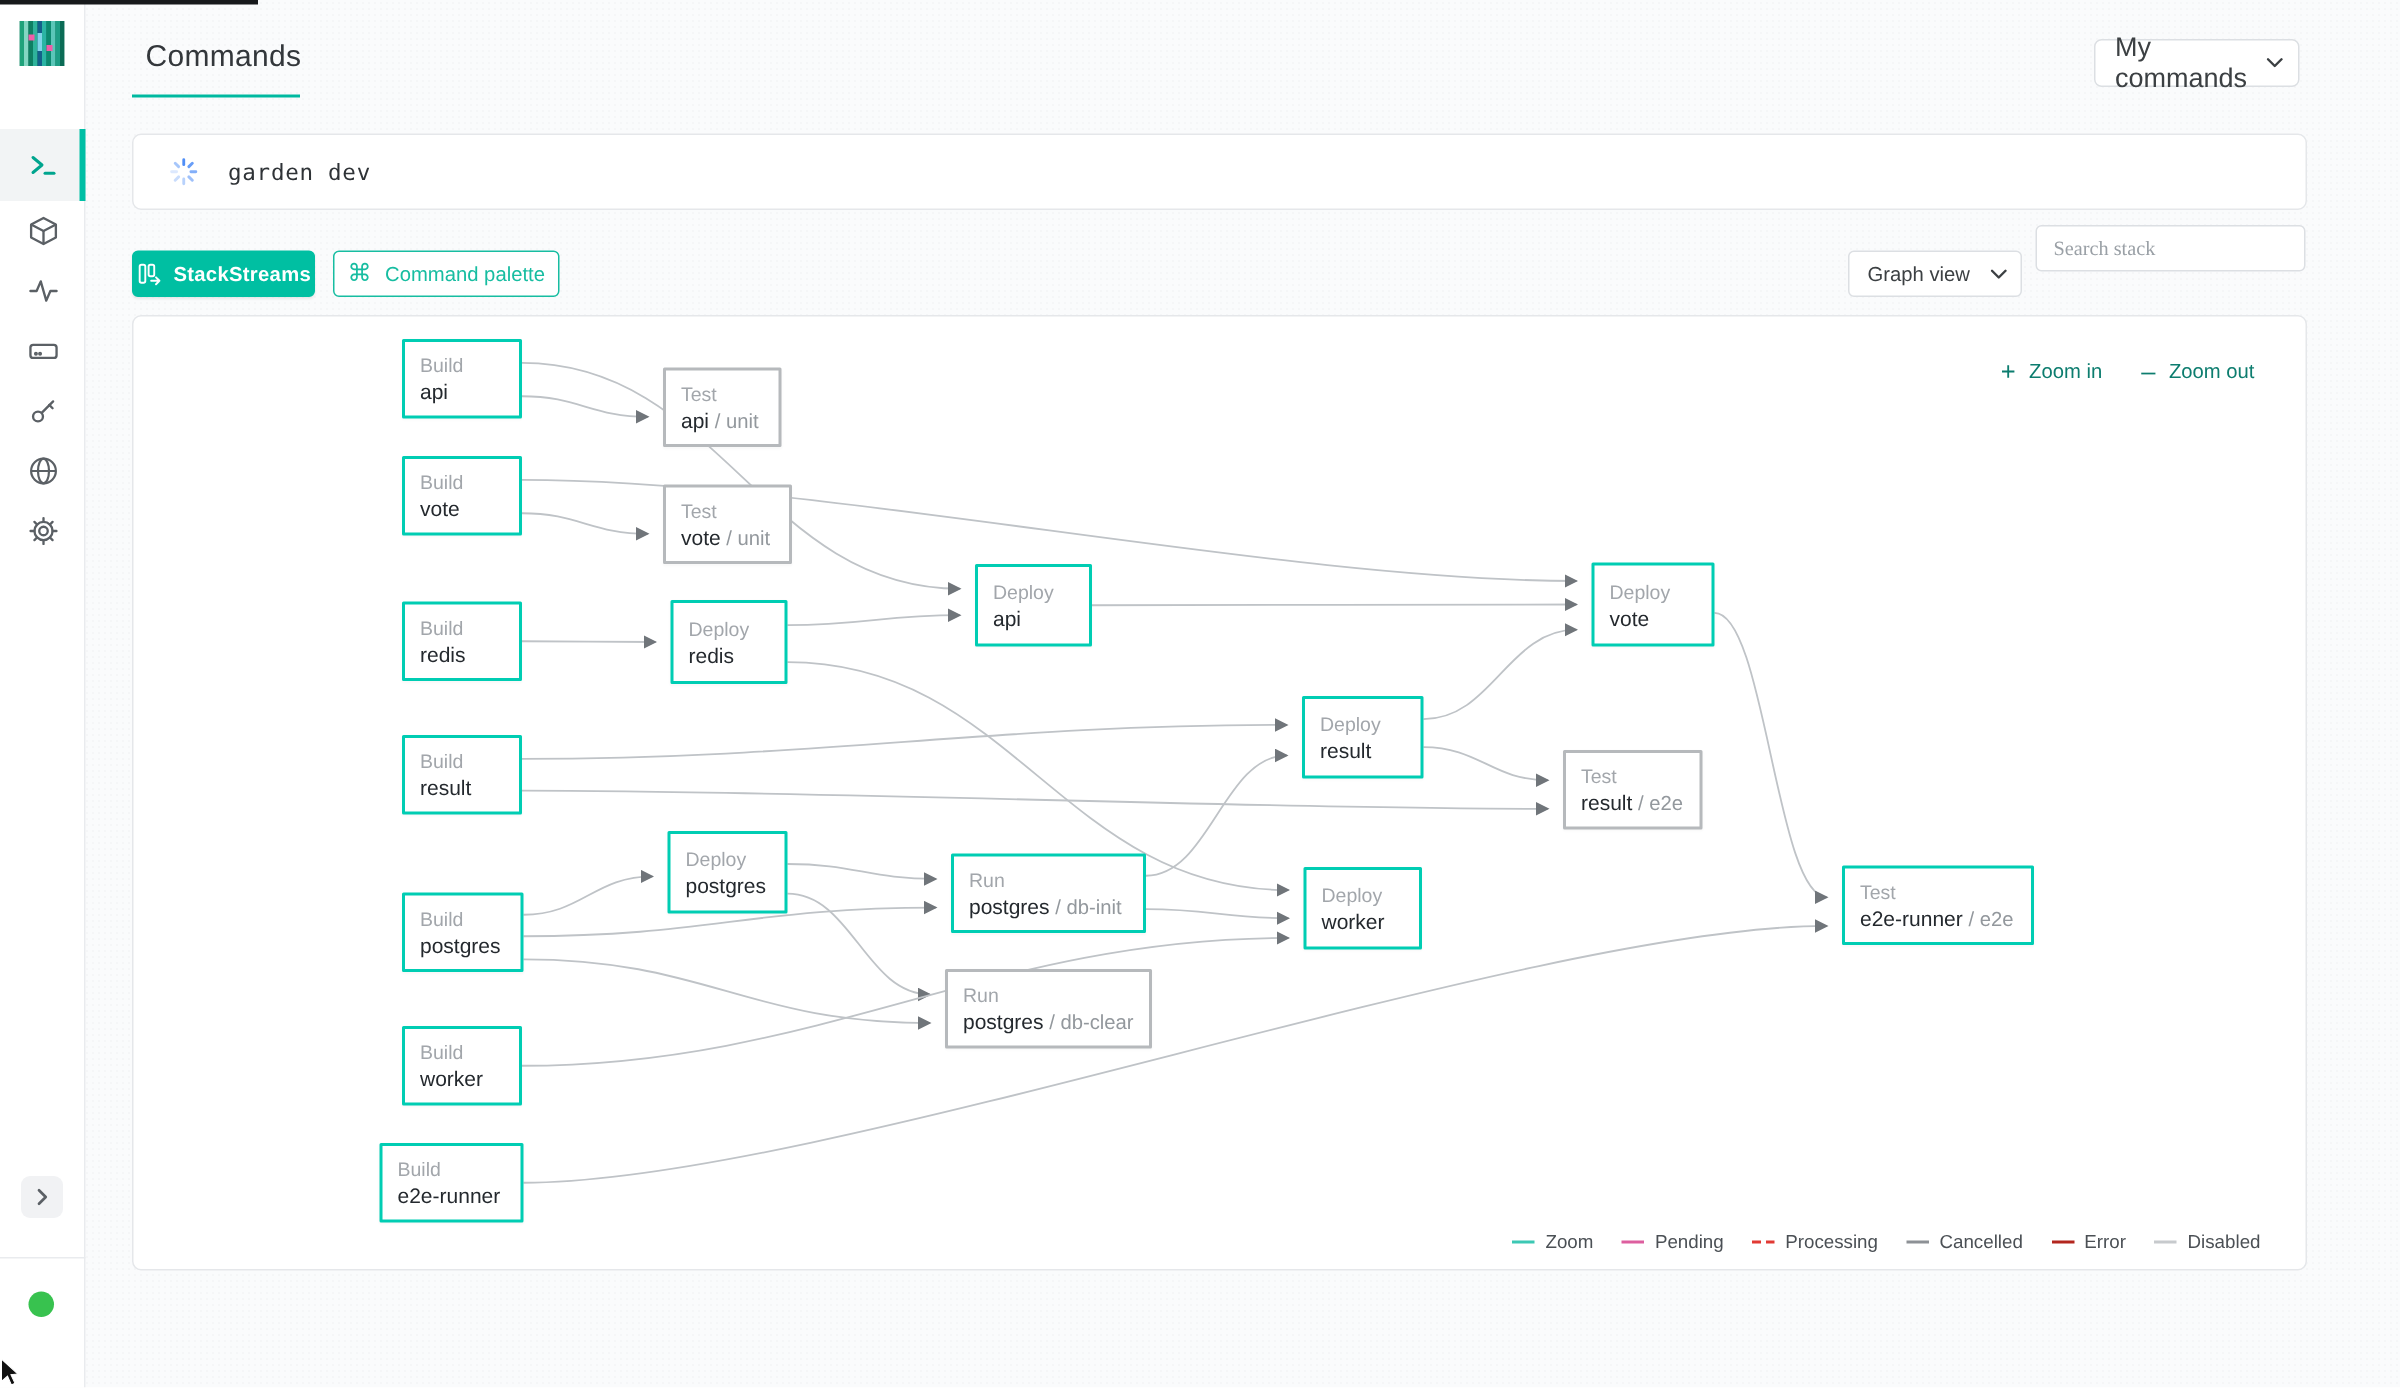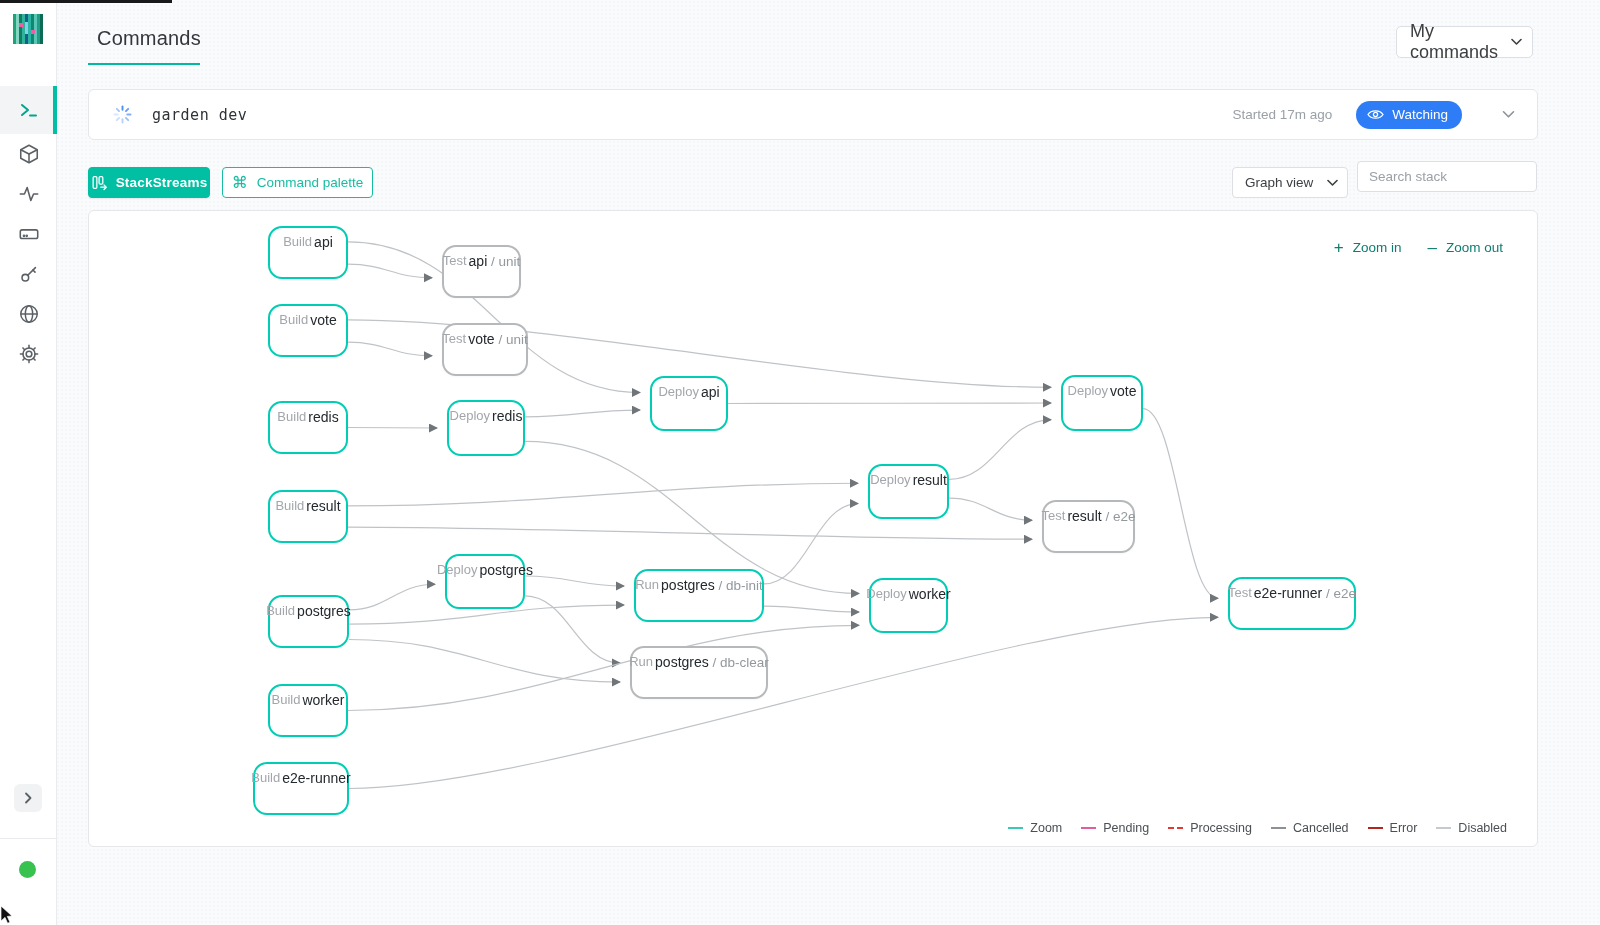--- a/index.html
+++ b/index.html
@@ -59,37 +59,37 @@
   .btn-stack { left:88px; width:122px; background:#00bfa2; border:1px solid #00bfa2; color:#fff;
          gap:8px; justify-content:center; font-weight:700; letter-spacing:.2px;
          box-shadow:0 1px 2px rgba(0,0,0,.08); }
   .btn-palette { left:222px; width:151px; background:#fff; border:1px solid #17bda1; color:#17bda1;
          gap:9px; justify-content:center; }
   .palette-glyph { font-size:16px; line-height:1; }
   .view-dd { position:absolute; left:1232px; top:167px; width:116px; height:31px; background:#fff;
          border:1px solid #dcdfe3; border-radius:4px; display:flex; align-items:center;
          padding:0 9px 0 12px; gap:6px; cursor:pointer; }
   .view-dd span { font-size:13.5px; color:#3c4043; }
-  .search-input { position:absolute; left:1357px; top:161px; width:180px; height:31px;
+  .search-input { position:absolute; left:1357px; top:150px; width:180px; height:31px;
          border:1px solid #dcdfe3; border-radius:4px; padding:0 11px; font-size:13.5px;
-         font-family:Liberation Sans, sans-serif; color:#3c4043; background:#fff; }
+         font-family:Liberation Serif, serif; color:#3c4043; background:#fff; }
   .search-input::placeholder { color:#9aa0a6; }
 
   
   .graph-card { position:absolute; left:88px; top:210px; width:1450px; height:637px; background:#fff;
          border:1px solid #e5e7ea; border-radius:6px; overflow:hidden; }
   .zoom-controls { position:absolute; right:34px; top:28px; display:flex; gap:26px; z-index:4; }
   .zoom-btn { display:flex; align-items:center; gap:9px; color:#0d7d6f; font-size:13.5px;
          cursor:pointer; }
   .zoom-glyph { font-size:17px; line-height:1; }
   #edge-svg { position:absolute; left:0; top:0; z-index:1; }
   .edge { fill:none; stroke:#bfc3c7; stroke-width:1.2; }
   #nodes-layer { position:absolute; left:0; top:0; width:100%; height:100%; z-index:2; }
-  .node { position:absolute; background:#fff; border:2px solid #00cdb3; border-radius:14px;
-         padding:6px 10px; display:flex; flex-direction:row; justify-content:center; gap:2px;
+  .node { position:absolute; background:#fff; border:2px solid #00cdb3; border-radius:1px;
+         padding:6px 10px; display:flex; flex-direction:column; justify-content:center; gap:2px;
          cursor:pointer; box-shadow:0 1px 2px rgba(0,0,0,.03); }
   .node.disabled { border-color:#b6b9bc; }
   .node-kind { font-size:13px; color:#a2a6ab; }
   .node-name { font-size:13.5px; color:#93989d; white-space:nowrap; }
   .node-name b { color:#24292e; font-weight:400; font-size:14px; }
   #legend { position:absolute; right:30px; bottom:11px; display:flex; gap:19px; z-index:3; }
   .legend-item { display:flex; align-items:center; gap:7px; }
   .legend-line { width:15px; height:2px; display:inline-block; }
   .legend-label { font-size:12.5px; color:#4b5055; }
 </style>
@@ -204,35 +204,20 @@
       <line x1="10" y1="1.5" x2="10" y2="5" opacity="1"></line>
       <line x1="16" y1="4" x2="13.6" y2="6.4" opacity="0.85"></line>
       <line x1="18.5" y1="10" x2="15" y2="10" opacity="0.7"></line>
       <line x1="16" y1="16" x2="13.6" y2="13.6" opacity="0.55"></line>
       <line x1="10" y1="18.5" x2="10" y2="15" opacity="0.4"></line>
       <line x1="4" y1="16" x2="6.4" y2="13.6" opacity="0.3"></line>
       <line x1="1.5" y1="10" x2="5" y2="10" opacity="0.2"></line>
       <line x1="4" y1="4" x2="6.4" y2="6.4" opacity="0.5"></line>
     </svg>
     <span class="cmd-text">garden dev</span>
-    <div class="cmd-right">
-      <span class="started">Started 17m ago</span>
-      <button class="watching-btn" style="background: rgb(46, 125, 246);">
-        <svg width="17" height="13" viewBox="0 0 17 13" fill="none" stroke="#fff" stroke-width="1.3">
-          <path d="M1 6.5 C4 1.6 13 1.6 16 6.5 C13 11.4 4 11.4 1 6.5 Z"></path>
-          <circle cx="8.5" cy="6.5" r="2.1"></circle>
-        </svg>
-        <span>Watching</span>
-      </button>
-      <span class="cmd-chevron">
-        <svg width="13" height="9" viewBox="0 0 13 9" fill="none" stroke="currentColor" stroke-width="1.6" stroke-linecap="round" stroke-linejoin="round">
-            <path d="M1.5 1.8 L6.5 6.8 L11.5 1.8"></path>
-          </svg>
-      </span>
-    </div>
   </div>
 
   <button class="btn btn-stack">
     <svg width="17" height="17" viewBox="0 0 20 20" fill="none" stroke="#fff" stroke-width="1.5" stroke-linecap="round" stroke-linejoin="round">
       <rect x="2.5" y="3" width="4.4" height="14" rx="1.4"></rect>
       <rect x="9.5" y="3" width="4.4" height="9" rx="1.4"></rect>
       <path d="M11.5 15.5 H18 M15.3 12.8 L18 15.5 L15.3 18.2"></path>
     </svg>
     <span>StackStreams</span>
   </button>

